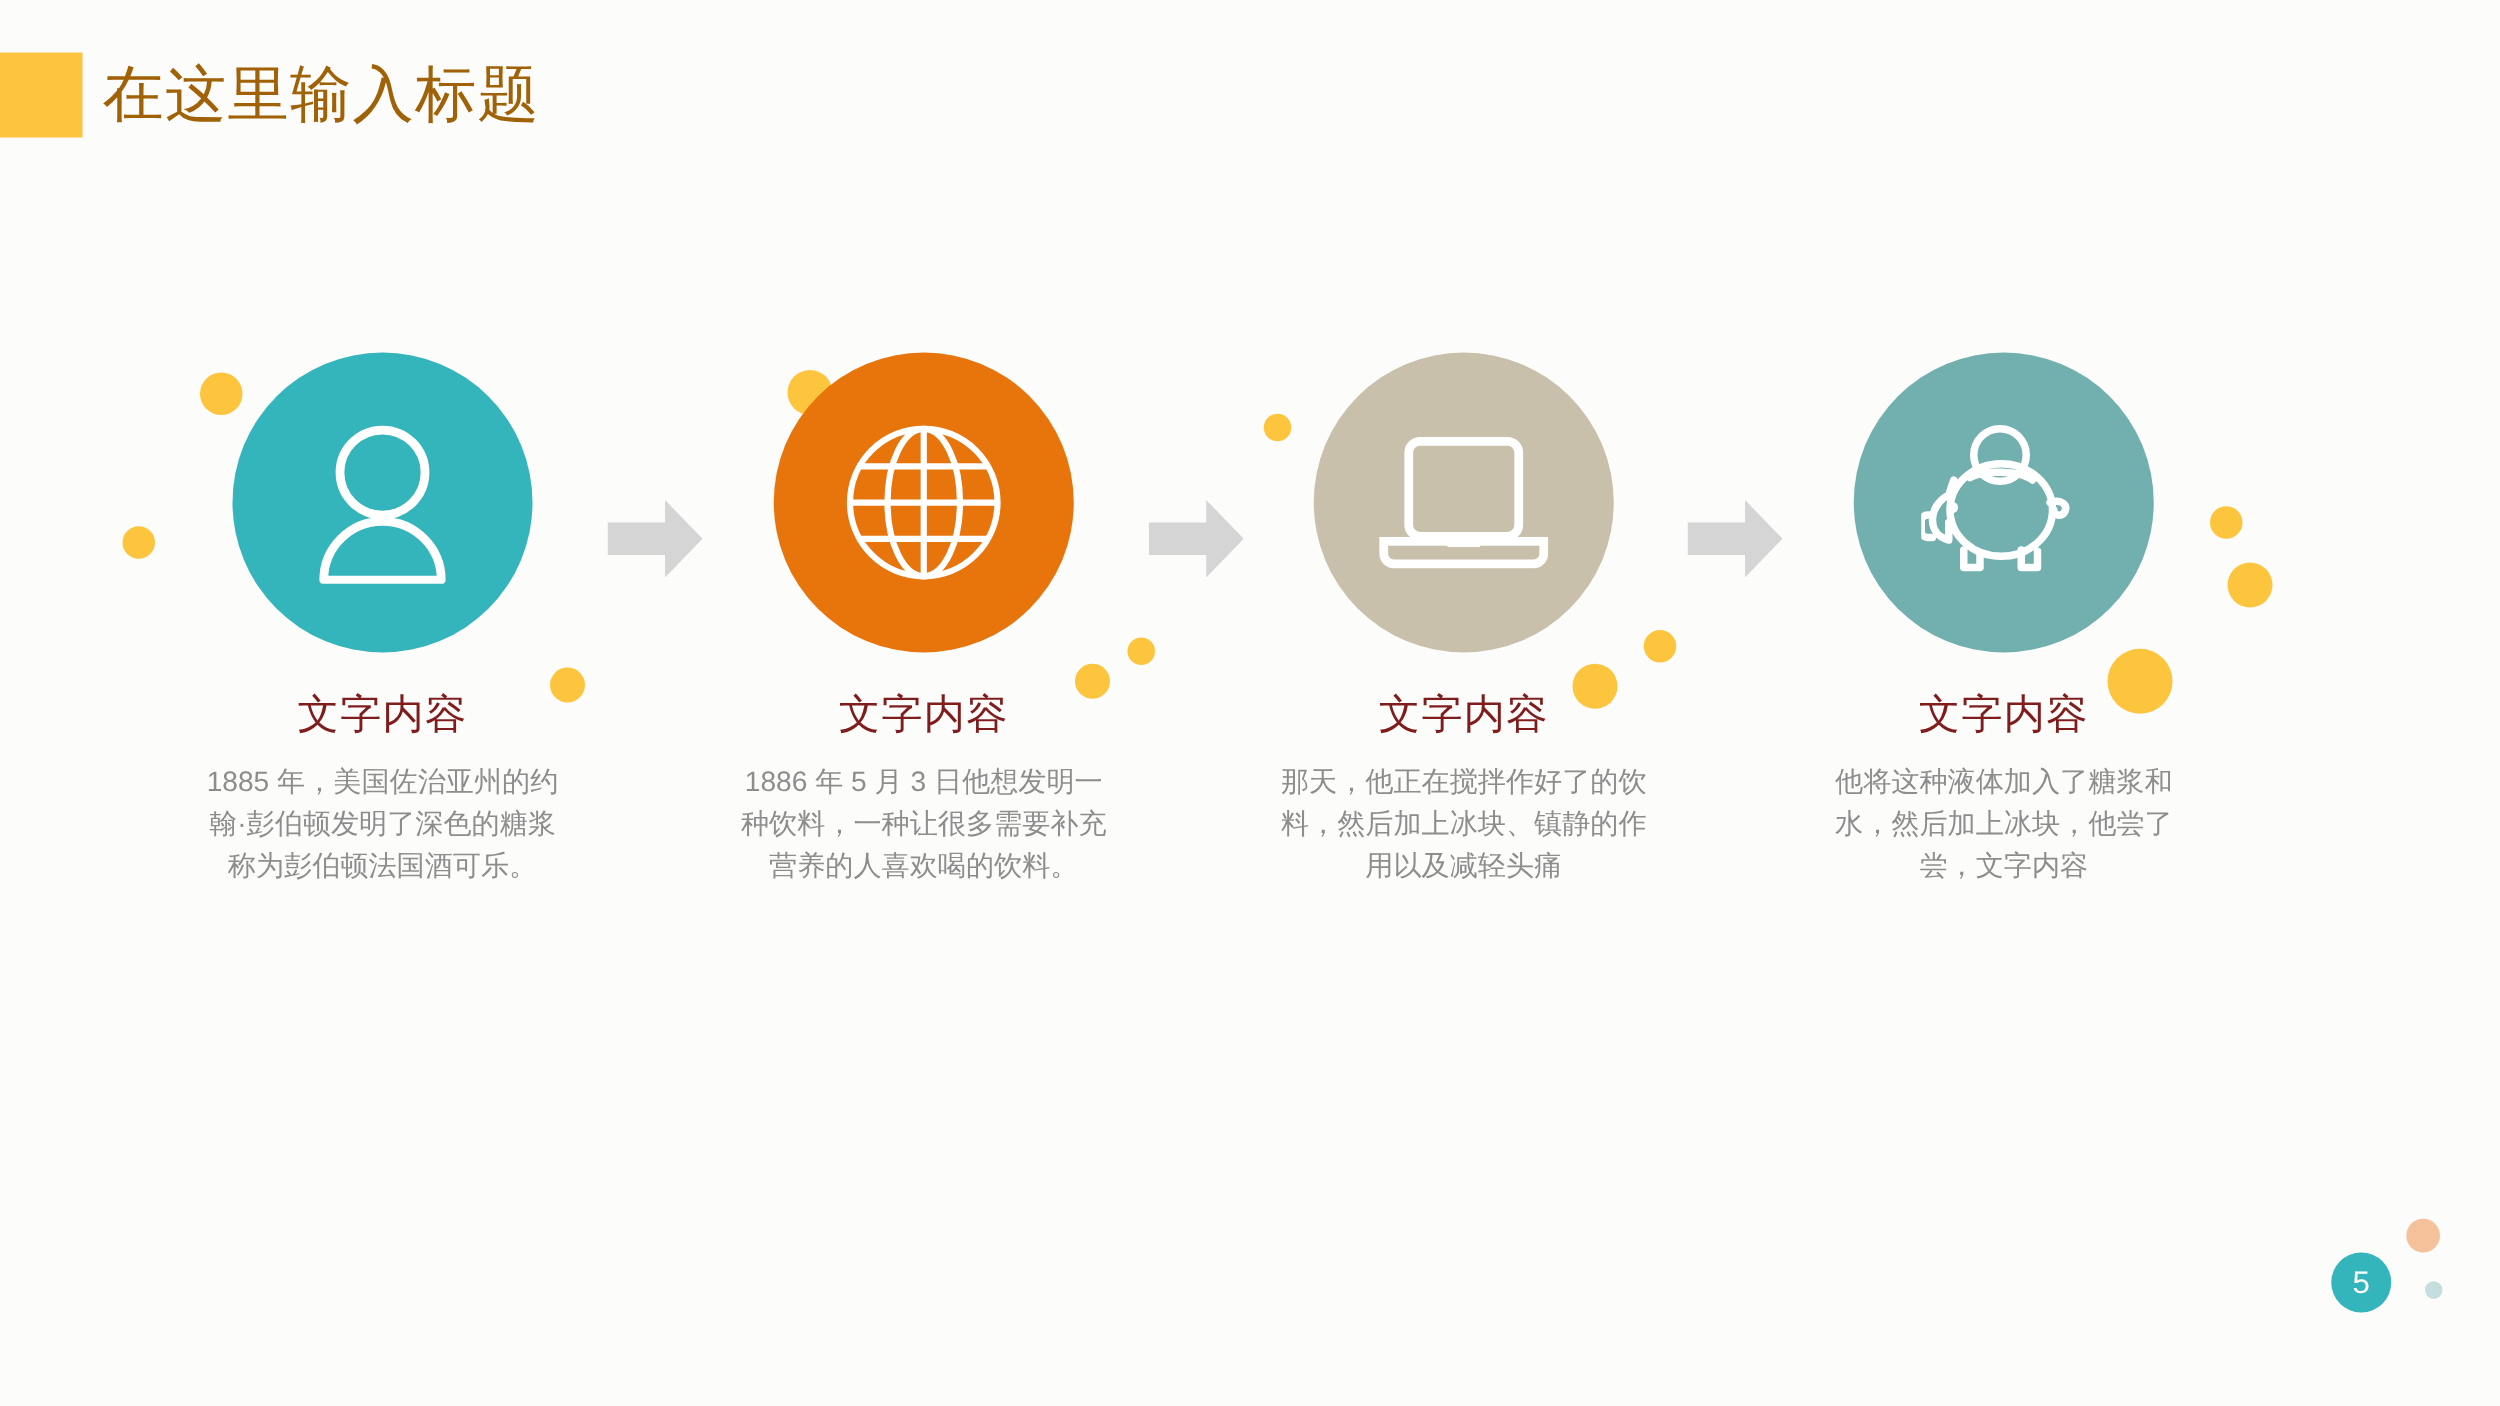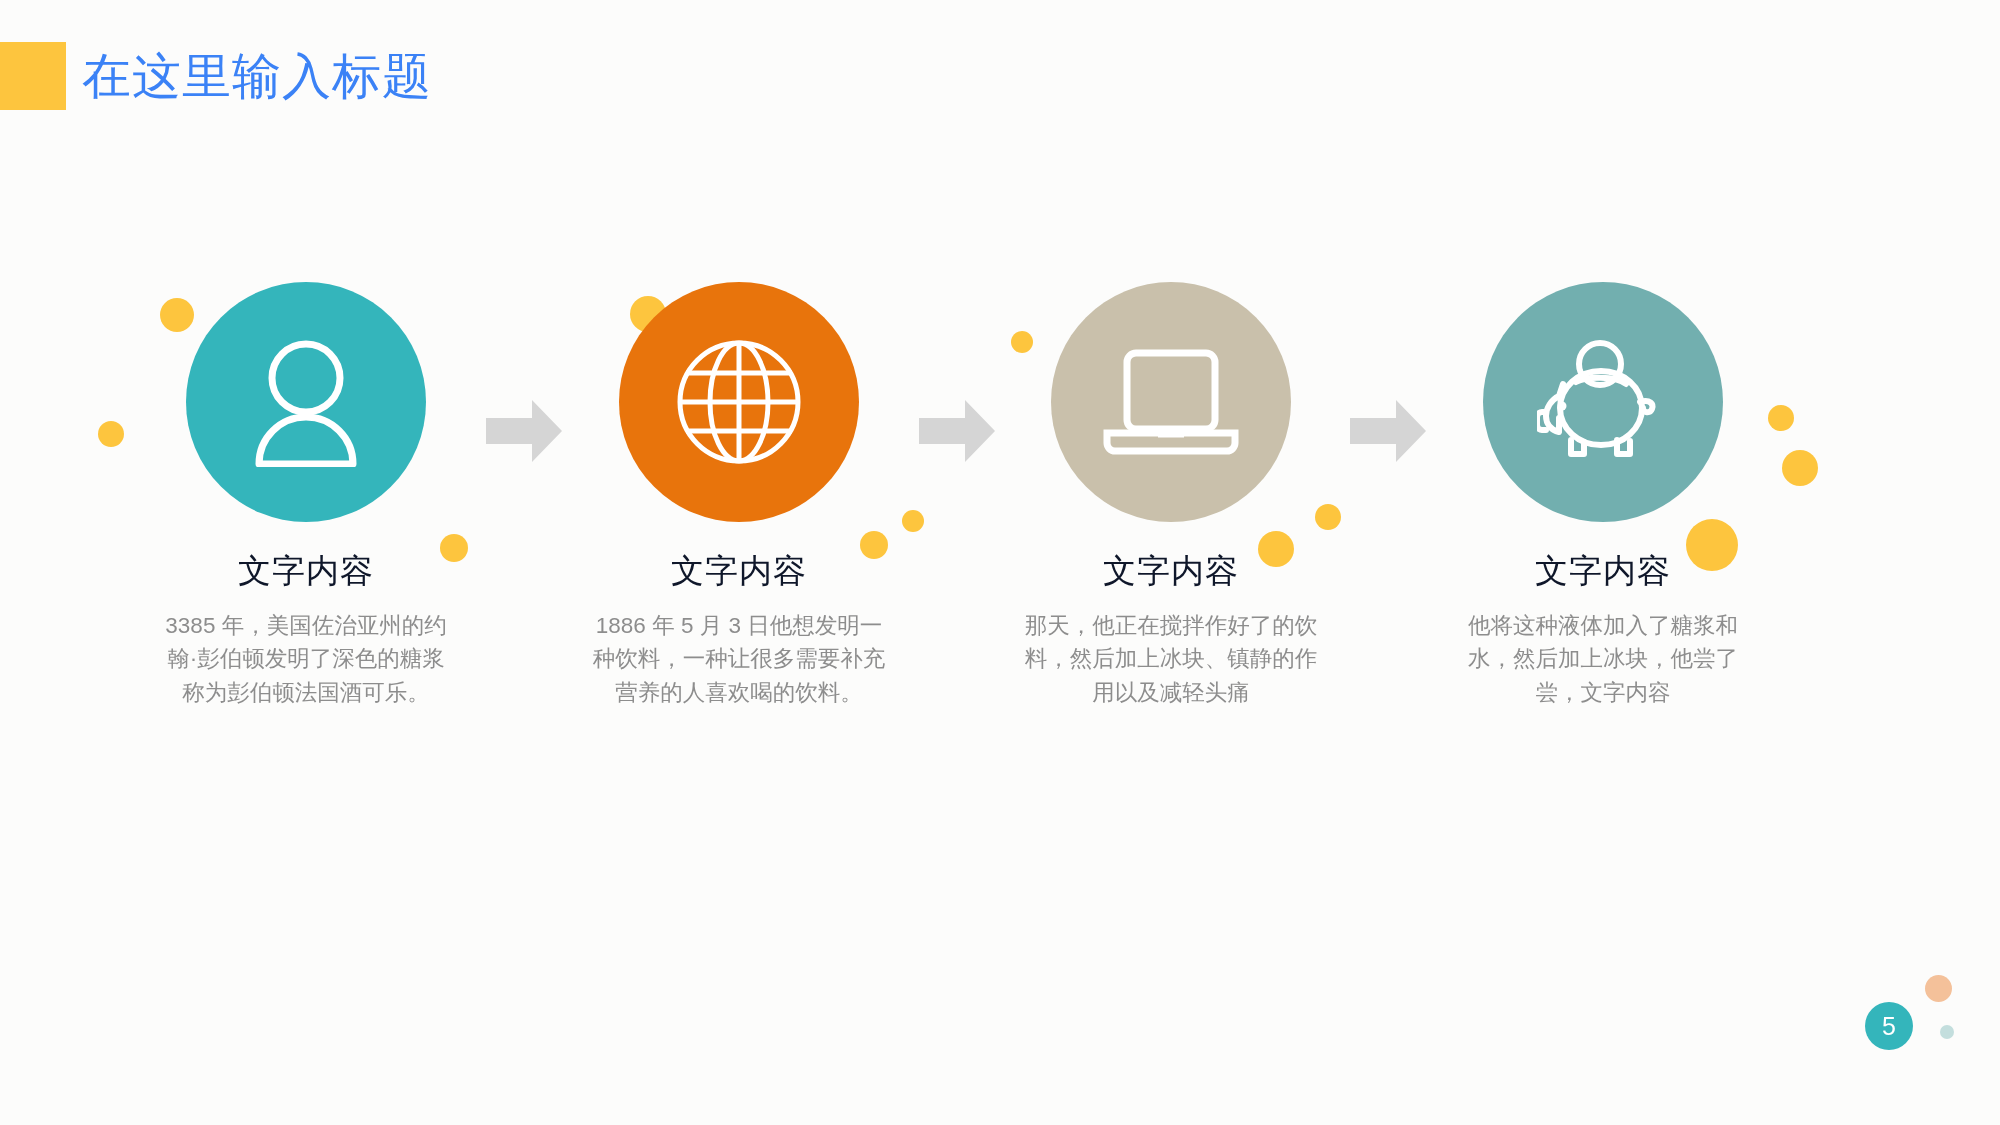--- a/index.html
+++ b/index.html
@@ -30,21 +30,21 @@
   #title-swatch {
     width: 66px;
     height: 68px;
     background: #fdc53e;
     flex: 0 0 auto;
   }
   #title-text {
     margin-left: 16px;
     font-size: 49px;
     line-height: 1;
-    color: #3b82f6;
+    color: #a16207;
     letter-spacing: 1px;
     white-space: nowrap;
   }
 
   
   .step {
     position: absolute;
     top: 282px;
     width: 310px;
     text-align: center;
@@ -57,21 +57,21 @@
     margin: 0 auto;
     display: flex;
     align-items: center;
     justify-content: center;
   }
   .circle svg { display: block; }
 
   .step-title {
     margin-top: 32px;
     font-size: 33px;
-    color: #0f172a;
+    color: #7f1d1d;
     line-height: 1;
     letter-spacing: 1px;
   }
   .step-body {
     margin-top: 22px;
     font-size: 22.5px;
     line-height: 1.48;
     color: #8d8d8d;
     padding: 0 6px;
     text-align: center;
@@ -155,21 +155,21 @@
   <div class="step" style="left:151px;">
     <div class="circle" style="background:#34b5bb;">
       <span>
         <svg width="120" height="130" viewBox="0 0 120 130" fill="none" stroke="#ffffff" stroke-width="7">
           <circle cx="60" cy="41" r="34"></circle>
           <path d="M13 127 a47 47 0 0 1 94 0 Z" stroke-linejoin="round"></path>
         </svg>
       </span>
     </div>
     <div class="step-title">文字内容</div>
-    <div class="step-body">3385 年，美国佐治亚州的约翰·彭伯顿发明了深色的糖浆称为彭伯顿法国酒可乐。</div>
+    <div class="step-body">1885 年，美国佐治亚州的约翰·彭伯顿发明了深色的糖浆称为彭伯顿法国酒可乐。</div>
   </div>
 
   <div class="arrow" style="left:486px;">
     <svg width="76" height="62" viewBox="0 0 76 62">
         <path d="M0 18 H46 V0 L76 31 L46 62 V44 H0 Z" fill="#d5d5d5"></path>
       </svg>
   </div>
 
   <div class="step" style="left:584px;">
     <div class="circle" style="background:#e8740c;">

